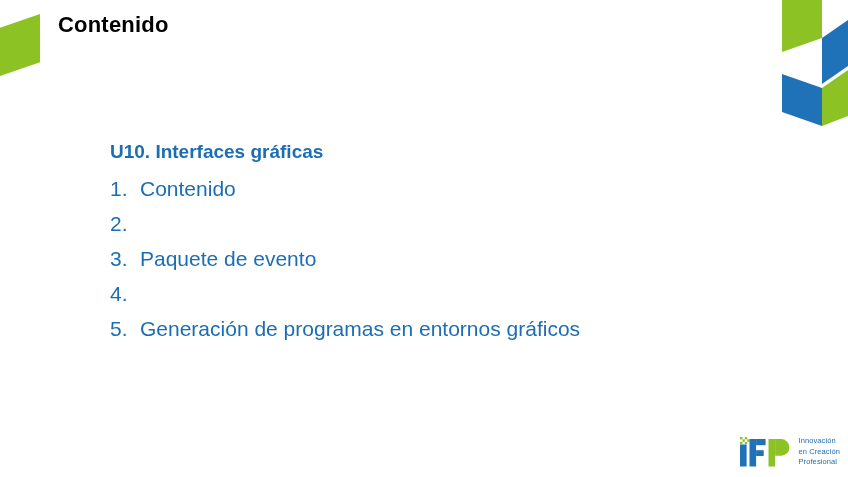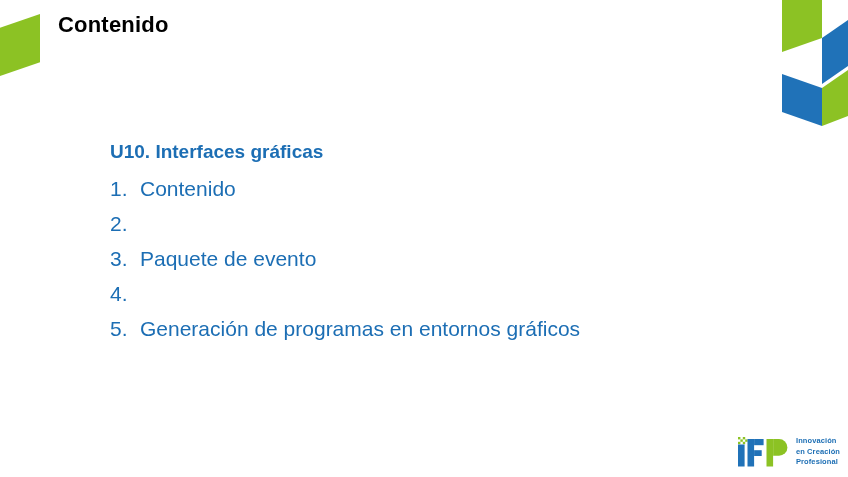--- a/index.html
+++ b/index.html
@@ -105,21 +105,20 @@
   }
 
   
   .brand-logo {
     position: absolute;
     right: 8px;
     bottom: 8px;
     display: flex;
     align-items: center;
     gap: 7px;
-    font-weight: bold;
   }
   .brand-mark {
     width: 54px;
     height: 34px;
     flex: 0 0 54px;
   }
   .brand-mark svg {
     display: block;
     width: 54px;
     height: 34px;

